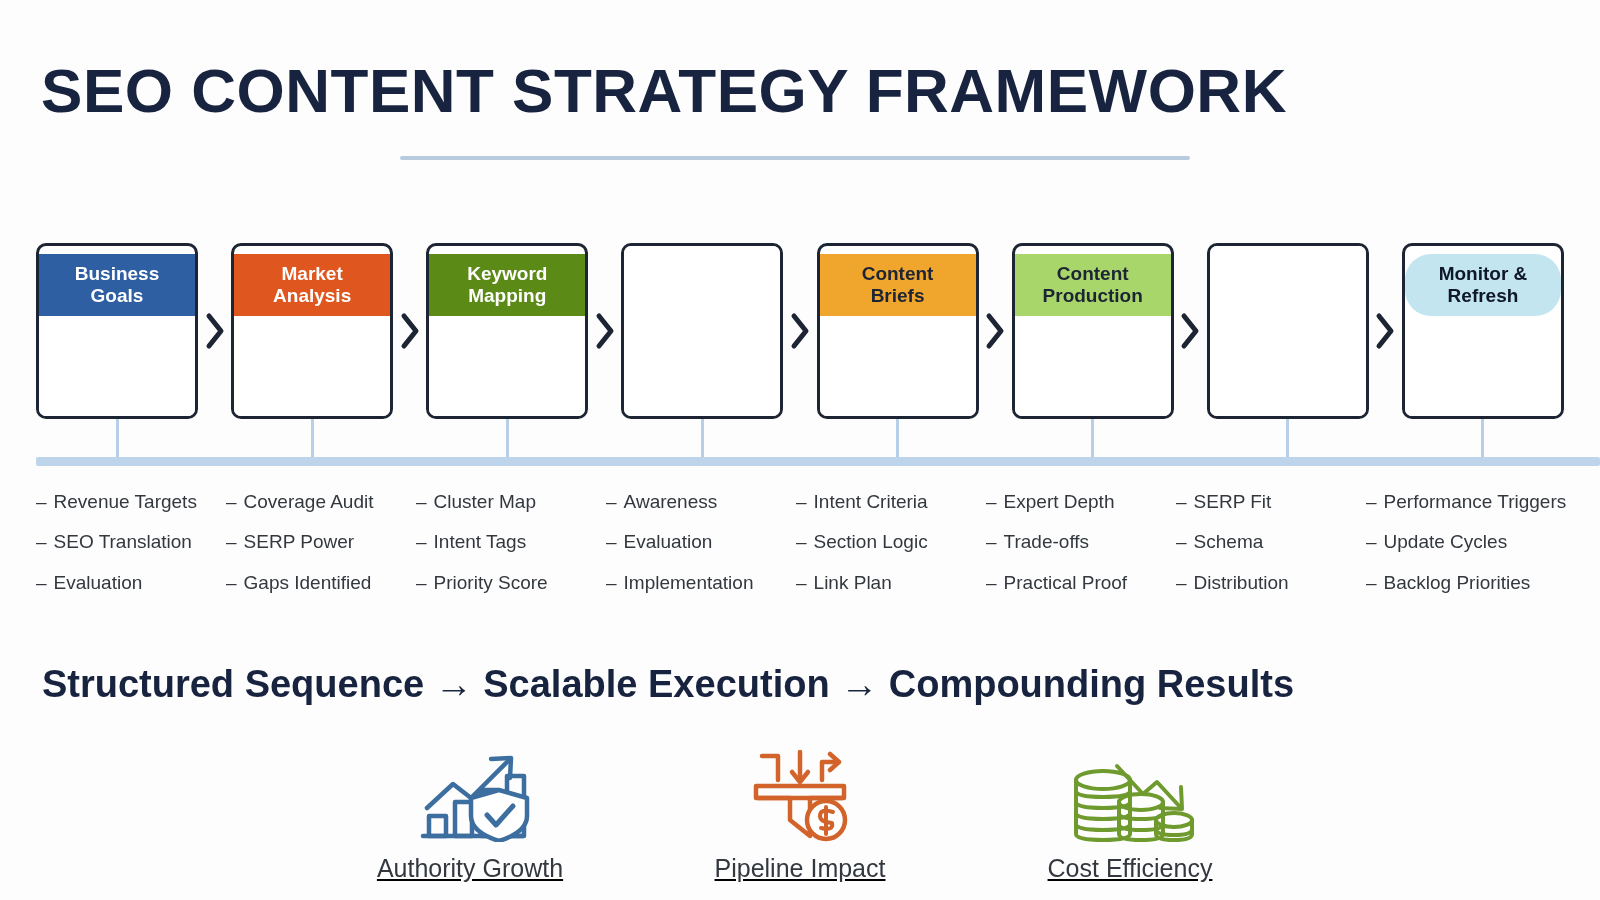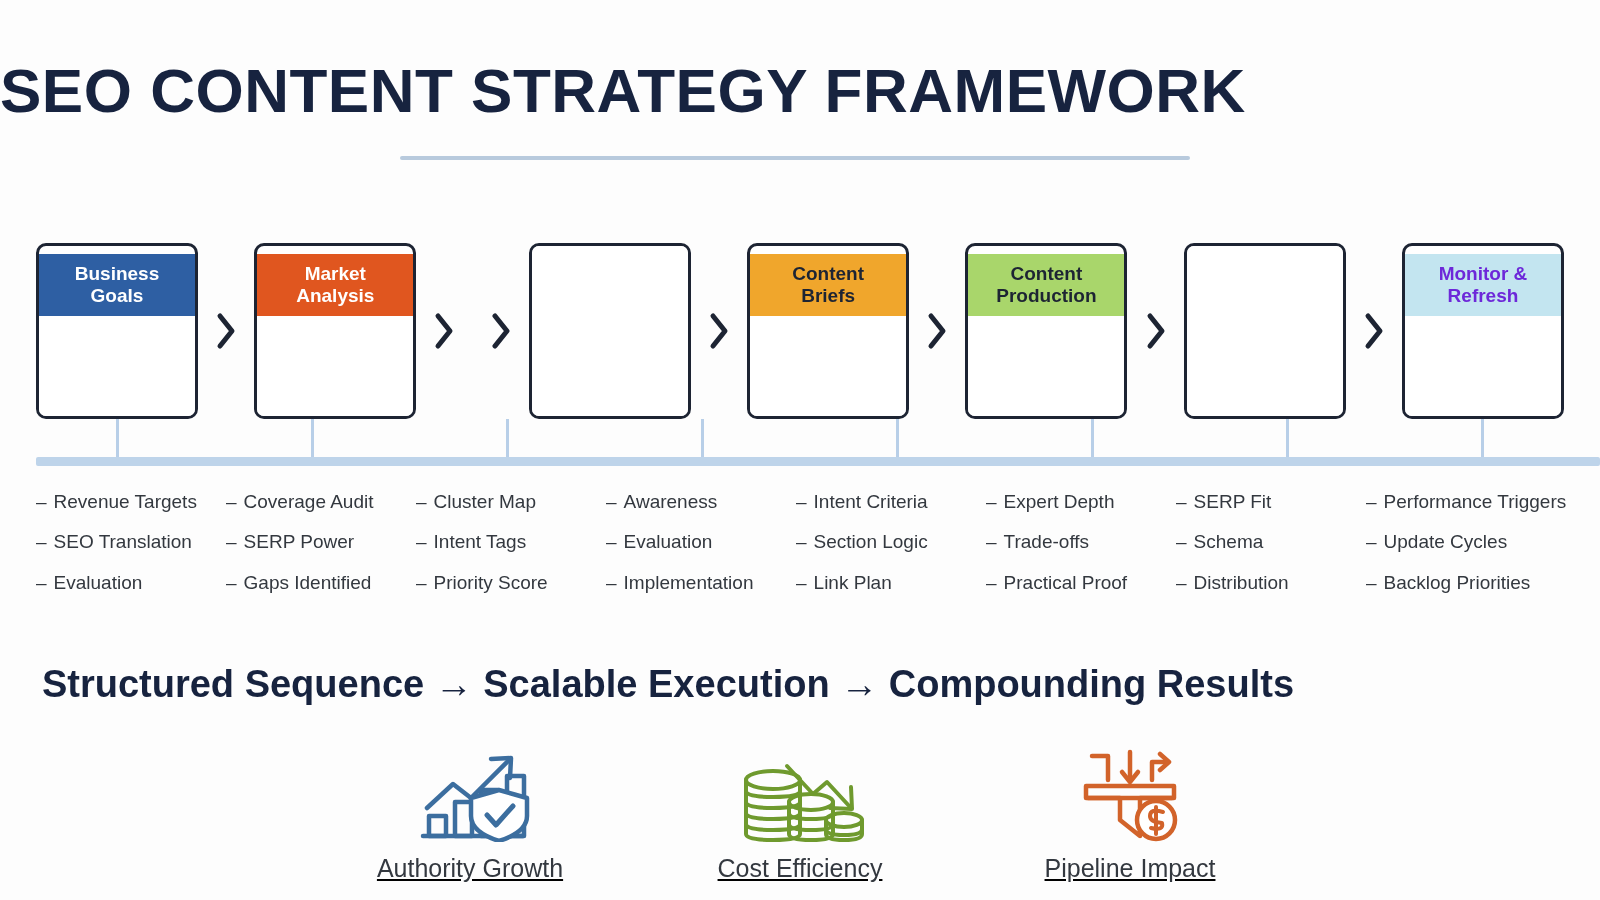--- a/index.html
+++ b/index.html
@@ -14,20 +14,21 @@
     overflow: hidden;
     font-family: "Liberation Sans", sans-serif;
     background: #fdfdfd;
   }
 
   .title-wrap {
     position: absolute;
     top: 58px;
     left: 0;
     width: 1328px;
+    text-align: center;
   }
   .main-title {
     font-family: "Liberation Sans", sans-serif;
     font-weight: bold;
     font-size: 62px;
     letter-spacing: 0.5px;
     color: #17233f;
     line-height: 1.05;
     margin: 0;
     white-space: nowrap;
@@ -205,20 +206,24 @@
     </div>
     <div class="stage-card">
       <div class="stage-head" style="background: rgb(224, 86, 31); color: rgb(255, 255, 255); text-align: center;">Market<br>Analysis</div>
       <div class="stage-body"></div>
     </div>
     <div class="chev">
       <svg width="22" height="40" viewBox="0 0 22 40">
         <path d="M5 5 L17 20 L5 35" fill="none" stroke="#1d2433" stroke-width="5" stroke-linecap="round" stroke-linejoin="round"></path>
       </svg>
     </div>
+    <div class="stage-card">
+      <div class="stage-head" style="background: rgb(92, 138, 22); color: rgb(255, 255, 255);">Keyword<br>Mapping</div>
+      <div class="stage-body"></div>
+    </div>
     <div class="chev">
       <svg width="22" height="40" viewBox="0 0 22 40">
         <path d="M5 5 L17 20 L5 35" fill="none" stroke="#1d2433" stroke-width="5" stroke-linecap="round" stroke-linejoin="round"></path>
       </svg>
     </div>
     <div class="stage-card">
       <div class="stage-body"></div>
     </div>
     <div class="chev">
       <svg width="22" height="40" viewBox="0 0 22 40">
@@ -245,21 +250,21 @@
     </div>
     <div class="stage-card">
       <div class="stage-body"></div>
     </div>
     <div class="chev">
       <svg width="22" height="40" viewBox="0 0 22 40">
         <path d="M5 5 L17 20 L5 35" fill="none" stroke="#1d2433" stroke-width="5" stroke-linecap="round" stroke-linejoin="round"></path>
       </svg>
     </div>
     <div class="stage-card">
-      <div class="stage-head" style="background: rgb(195, 229, 240); color: #6d28d9;">Monitor &amp;<br>Refresh</div>
+      <div class="stage-head" style="background: rgb(195, 229, 240); color: #0f172a; border-radius: 26px;">Monitor &amp;<br>Refresh</div>
       <div class="stage-body"></div>
     </div>
   </div>
 
 <div class="connectors" id="connectors">
   <div class="rail"></div>
 <div class="drop" style="left: 116px;"></div>
     <div class="drop" style="left: 311px;"></div>
     <div class="drop" style="left: 506px;"></div>
     <div class="drop" style="left: 701px;"></div>
@@ -397,20 +402,42 @@
           <rect x="76" y="44" width="17" height="46"></rect>
           <rect x="102" y="30" width="17" height="60"></rect>
           <path d="M22 62 L48 38 L66 52 L104 14"></path>
           <path d="M86 13 L106 12 L105 32"></path>
         </g>
         <path d="M94 44 L122 52 L122 70 Q122 86 94 95 Q66 86 66 70 L66 52 Z" fill="#ffffff" stroke="#3c6e9f" stroke-width="4.5" stroke-linejoin="round"></path>
         <path d="M82 69 L91 79 L108 60" fill="none" stroke="#3c6e9f" stroke-width="5" stroke-linecap="round" stroke-linejoin="round"></path>
       </svg>
     </div>
     <div class="outcome-label">Authority Growth</div>
+  </div>
+
+  <div class="outcome">
+    <div class="outcome-icon">
+      <svg width="120" height="96" viewBox="0 0 120 96">
+        <g fill="none" stroke="#d2632a" stroke-width="4.5" stroke-linecap="round" stroke-linejoin="round">
+          <path d="M22 10 L38 10 L38 34"></path>
+          <path d="M60 6 L60 34"></path>
+          <path d="M52 26 L60 36 L68 26"></path>
+          <path d="M82 34 L82 16 L98 16"></path>
+          <path d="M90 8 L99 16 L90 24"></path>
+          <path d="M16 40 L104 40 L104 52 L70 52 L70 90 L50 74 L50 52 L16 52 Z"></path>
+          <path d="M18 52 L102 52"></path>
+        </g>
+        <circle cx="86" cy="74" r="19" fill="#ffffff" stroke="#d2632a" stroke-width="4.5"></circle>
+        <g fill="none" stroke="#d2632a" stroke-width="4" stroke-linecap="round" stroke-linejoin="round">
+          <path d="M93 66 Q80 62 80 70 Q80 76 92 77 Q94 85 81 82"></path>
+          <path d="M86 61 L86 88"></path>
+        </g>
+      </svg>
+    </div>
+    <div class="outcome-label">Pipeline Impact</div>
   </div>
 
   <div class="outcome">
     <div class="outcome-icon">
       <svg width="130" height="96" viewBox="0 0 130 96">
         <g fill="none" stroke="#6f9a2e" stroke-width="4" stroke-linecap="round" stroke-linejoin="round">
           <path d="M52 20 L78 48 L92 36 L116 62"></path>
           <path d="M95 62 L117 63 L116 41"></path>
           <g>
             <ellipse cx="38" cy="34" rx="27" ry="9"></ellipse>
@@ -429,35 +456,13 @@
           <g>
             <ellipse cx="109" cy="74" rx="18" ry="7"></ellipse>
             <path d="M91 74 L91 88 Q91 94 109 94 Q127 94 127 88 L127 74"></path>
             <path d="M91 83 Q91 89 109 89 Q127 89 127 83"></path>
           </g>
         </g>
       </svg>
     </div>
     <div class="outcome-label">Cost Efficiency</div>
   </div>
-
-  <div class="outcome">
-    <div class="outcome-icon">
-      <svg width="120" height="96" viewBox="0 0 120 96">
-        <g fill="none" stroke="#d2632a" stroke-width="4.5" stroke-linecap="round" stroke-linejoin="round">
-          <path d="M22 10 L38 10 L38 34"></path>
-          <path d="M60 6 L60 34"></path>
-          <path d="M52 26 L60 36 L68 26"></path>
-          <path d="M82 34 L82 16 L98 16"></path>
-          <path d="M90 8 L99 16 L90 24"></path>
-          <path d="M16 40 L104 40 L104 52 L70 52 L70 90 L50 74 L50 52 L16 52 Z"></path>
-          <path d="M18 52 L102 52"></path>
-        </g>
-        <circle cx="86" cy="74" r="19" fill="#ffffff" stroke="#d2632a" stroke-width="4.5"></circle>
-        <g fill="none" stroke="#d2632a" stroke-width="4" stroke-linecap="round" stroke-linejoin="round">
-          <path d="M93 66 Q80 62 80 70 Q80 76 92 77 Q94 85 81 82"></path>
-          <path d="M86 61 L86 88"></path>
-        </g>
-      </svg>
-    </div>
-    <div class="outcome-label">Pipeline Impact</div>
-  </div>
 </div>
 
 </body></html>

